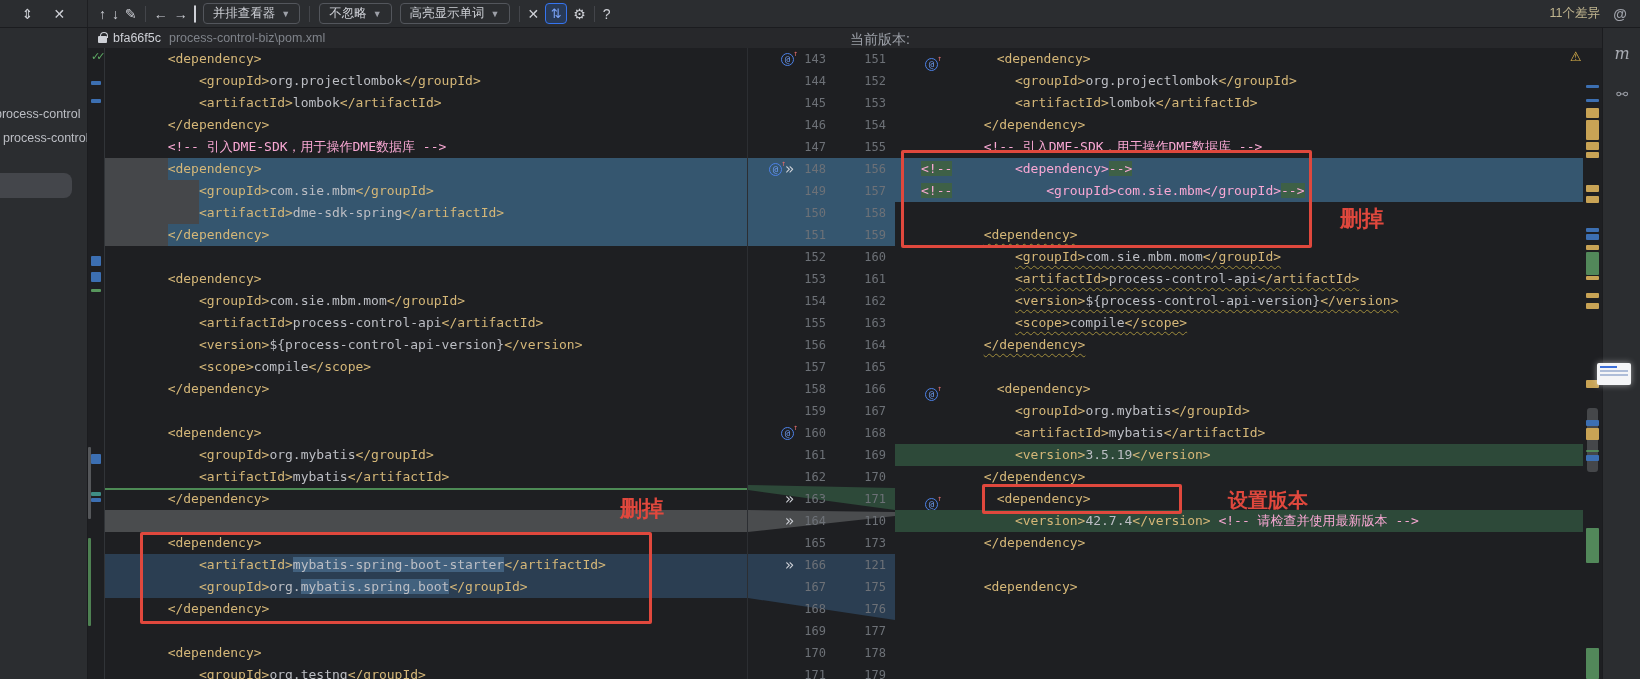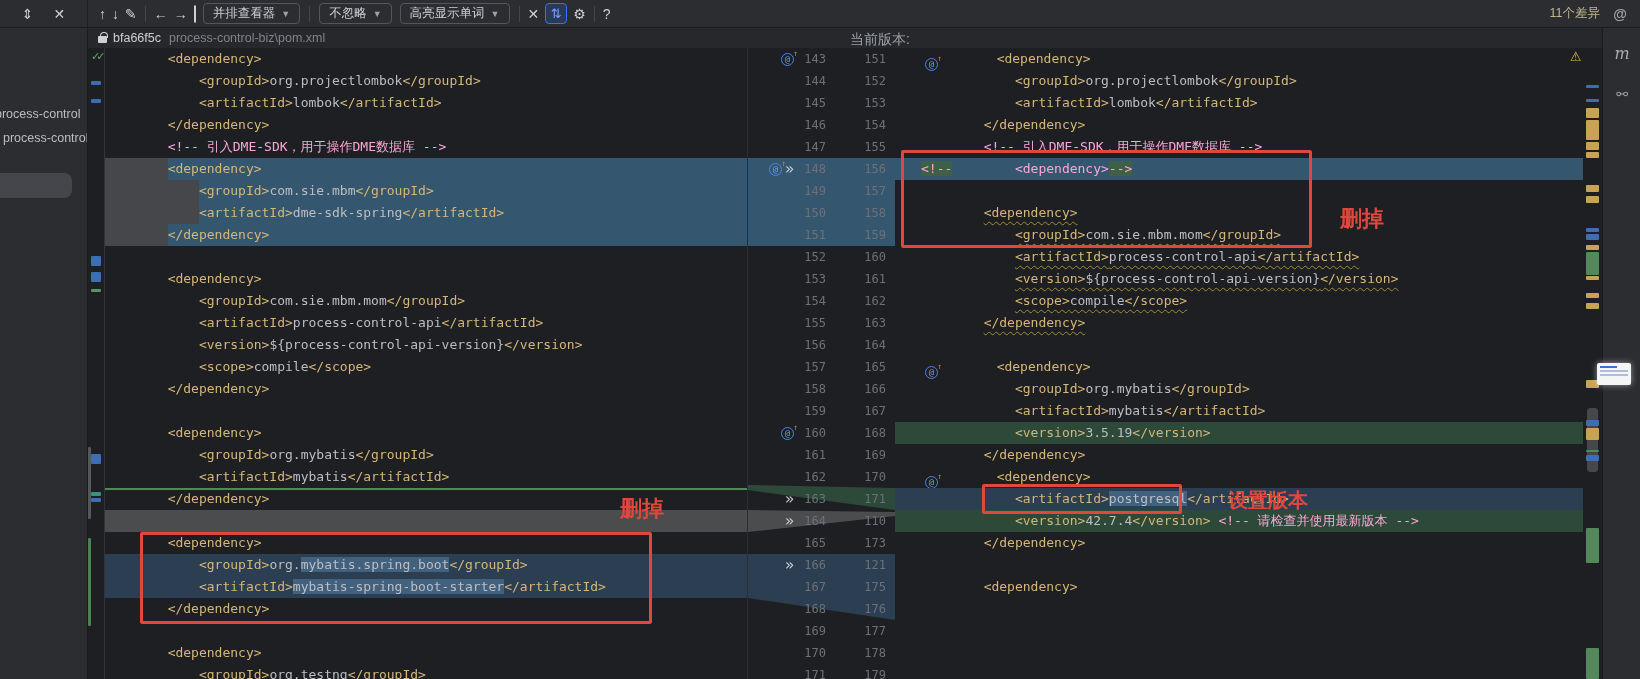--- a/index.html
+++ b/index.html
@@ -190,22 +190,22 @@
         <div class="row ">            <span class="tg">&lt;version&gt;</span>${process-control-api-version}<span class="tg">&lt;/version&gt;</span></div>
         <div class="row ">            <span class="tg">&lt;scope&gt;</span>compile<span class="tg">&lt;/scope&gt;</span></div>
         <div class="row ">        <span class="tg">&lt;/dependency&gt;</span></div>
         <div class="row "></div>
         <div class="row ">        <span class="tg">&lt;dependency&gt;</span></div>
         <div class="row ">            <span class="tg">&lt;groupId&gt;</span>org.mybatis<span class="tg">&lt;/groupId&gt;</span></div>
         <div class="row ">            <span class="tg">&lt;artifactId&gt;</span>mybatis<span class="tg">&lt;/artifactId&gt;</span></div>
         <div class="row instop">        <span class="tg">&lt;/dependency&gt;</span></div>
         <div class="row gray"></div>
         <div class="row ">        <span class="tg">&lt;dependency&gt;</span></div>
+        <div class="row mod2">            <span class="tg">&lt;artifactId&gt;</span><span class="hlb">mybatis-spring-boot-starter</span><span class="tg">&lt;/artifactId&gt;</span></div>
         <div class="row mod2">            <span class="tg">&lt;groupId&gt;</span>org.<span class="hlb">mybatis.spring.boot</span><span class="tg">&lt;/groupId&gt;</span></div>
-        <div class="row mod2">            <span class="tg">&lt;artifactId&gt;</span><span class="hlb">mybatis-spring-boot-starter</span><span class="tg">&lt;/artifactId&gt;</span></div>
         <div class="row ">        <span class="tg">&lt;/dependency&gt;</span></div>
         <div class="row "></div>
         <div class="row ">        <span class="tg">&lt;dependency&gt;</span></div>
         <div class="row ">            <span class="tg">&lt;groupId&gt;</span>org.testng<span class="tg">&lt;/groupId&gt;</span></div>
       </div>
     <div id="cgutter">
       <div class="cgband" style="top:110px;height:88px;background:#35566f"></div>
       <div class="cgband" style="top:437px;height:25px;background:#2d4939;clip-path:polygon(0 0,100% 3px,100% 25px,0 5px)"></div>
       <div class="cgband" style="top:462px;height:22px;background:#4a4c4e;clip-path:polygon(0 0,100% 2px,100% 6px,0 22px)"></div>
       <div class="cgband" style="top:506px;height:66px;background:#2b3e52;clip-path:polygon(0 0,100% 0,100% 66px,0 44px)"></div>
@@ -368,35 +368,35 @@
           <span class="cg-nr">179</span>
         </div>
       </div>
     <div id="rpane">
         <div class="row "><i class="ric atic">@</i>        <span class="tg">&lt;dependency&gt;</span></div>
         <div class="row ">            <span class="tg">&lt;groupId&gt;</span>org.projectlombok<span class="tg">&lt;/groupId&gt;</span></div>
         <div class="row ">            <span class="tg">&lt;artifactId&gt;</span>lombok<span class="tg">&lt;/artifactId&gt;</span></div>
         <div class="row ">        <span class="tg">&lt;/dependency&gt;</span></div>
         <div class="row ">        <span class="cm">&lt;!-- 引入DME-SDK，用于操作DME数据库 --&gt;</span></div>
         <div class="row mod"><span class="cm"><span class="hlg">&lt;!--</span>        &lt;dependency&gt;<span class="hlg">--&gt;</span></span></div>
+        <div class="row mod"><span class="cm"><span class="hlg">&lt;!--</span>            &lt;groupId&gt;com.sie.mbm&lt;/groupId&gt;<span class="hlg">--&gt;</span></span></div>
         <div class="row "></div>
         <div class="row ">        <span class="wv"><span class="tg">&lt;dependency&gt;</span></span></div>
         <div class="row ">            <span class="wv"><span class="tg">&lt;groupId&gt;</span>com.sie.mbm.mom<span class="tg">&lt;/groupId&gt;</span></span></div>
         <div class="row ">            <span class="wv"><span class="tg">&lt;artifactId&gt;</span>process-control-api<span class="tg">&lt;/artifactId&gt;</span></span></div>
         <div class="row ">            <span class="wv"><span class="tg">&lt;version&gt;</span>${process-control-api-version}<span class="tg">&lt;/version&gt;</span></span></div>
         <div class="row ">            <span class="wv"><span class="tg">&lt;scope&gt;</span>compile<span class="tg">&lt;/scope&gt;</span></span></div>
         <div class="row ">        <span class="wv"><span class="tg">&lt;/dependency&gt;</span></span></div>
         <div class="row "></div>
         <div class="row "><i class="ric atic">@</i>        <span class="tg">&lt;dependency&gt;</span></div>
         <div class="row ">            <span class="tg">&lt;groupId&gt;</span>org.mybatis<span class="tg">&lt;/groupId&gt;</span></div>
         <div class="row ">            <span class="tg">&lt;artifactId&gt;</span>mybatis<span class="tg">&lt;/artifactId&gt;</span></div>
         <div class="row ins">            <span class="tg">&lt;version&gt;</span>3.5.19<span class="tg">&lt;/version&gt;</span></div>
         <div class="row ">        <span class="tg">&lt;/dependency&gt;</span></div>
         <div class="row "><i class="ric atic">@</i>        <span class="tg">&lt;dependency&gt;</span></div>
-        <div class="row mod2">            <span class="tg">&lt;artifactId&gt;</span><span class="hlb">postgresql</span><span class="tg">&lt;/artifactId&gt;</span></div>
         <div class="row ins">            <span class="tg">&lt;version&gt;</span>42.7.4<span class="tg">&lt;/version&gt;</span> <span class="cm">&lt;!-- 请检查并使用最新版本 --&gt;</span></div>
         <div class="row ">        <span class="tg">&lt;/dependency&gt;</span></div>
         <div class="row "></div>
         <div class="row ">        <span class="tg">&lt;dependency&gt;</span></div>
       </div>
     <div id="sstripe">
         <div id="sthumb" style="top: 360px; height: 64px;"></div>
         <i class="smk b" style="top: 37px; height: 3px;"></i>
         <i class="smk b" style="top: 51px; height: 3px;"></i>
         <i class="smk y" style="top: 60px; height: 10px;"></i>

